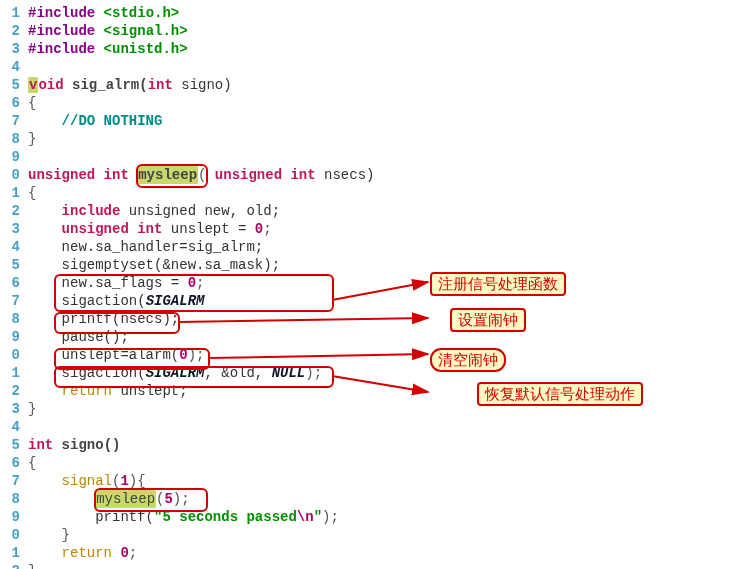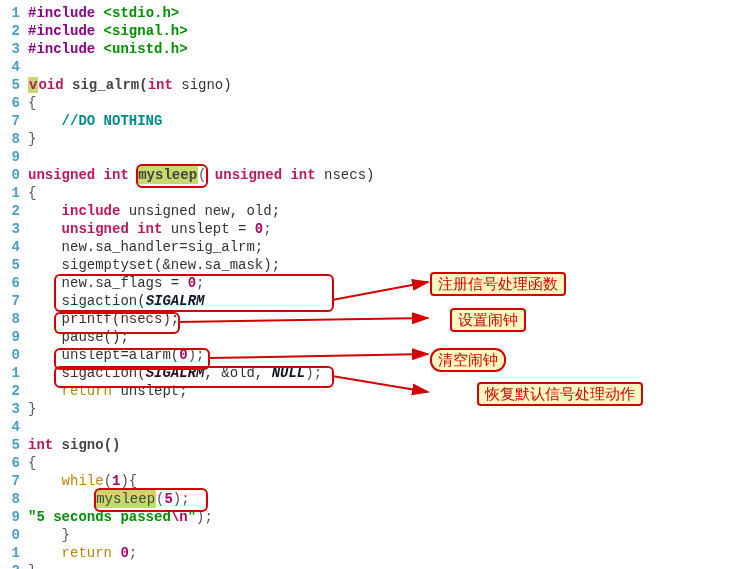--- a/index.html
+++ b/index.html
@@ -95,23 +95,23 @@
 <div class="line"><span class="gutter">7</span><span class="ident">    sigaction(</span><span class="const">SIGALRM</span></div>
 <div class="line"><span class="gutter">8</span><span class="ident">    printf(nsecs);</span></div>
 <div class="line"><span class="gutter">9</span><span class="ident">    pause();</span></div>
 <div class="line"><span class="gutter">0</span><span class="ident">    unslept=alarm(</span><span class="num">0</span><span class="punc">);</span></div>
 <div class="line"><span class="gutter">1</span><span class="ident">    sigaction(</span><span class="const">SIGALRM</span><span class="ident">, &amp;old, </span><span class="const">NULL</span><span class="punc">);</span></div>
 <div class="line"><span class="gutter">2</span><span>    </span><span class="kw-ctrl">return</span><span class="ident"> unslept;</span></div>
 <div class="line"><span class="gutter">3</span><span class="punc">}</span></div>
 <div class="line"><span class="gutter">4</span></div>
 <div class="line"><span class="gutter">5</span><span class="kw-type">int</span><span class="fn-def"> signo()</span></div>
 <div class="line"><span class="gutter">6</span><span class="punc">{</span></div>
-<div class="line"><span class="gutter">7</span><span>    </span><span class="kw-ctrl">while</span><span class="punc">(</span><span class="num">1</span><span class="punc">){</span></div>
+<div class="line"><span class="gutter">7</span><span>    </span><span class="kw-ctrl">signal</span><span class="punc">(</span><span class="num">1</span><span class="punc">){</span></div>
 <div class="line"><span class="gutter">8</span><span>        </span><span class="fn-call yellow-hl">mysleep</span><span class="punc">(</span><span class="num">5</span><span class="punc">);</span></div>
-<div class="line"><span class="gutter">9</span><span class="str">"5 seconds passed</span><span class="esc">\n</span><span class="str">"</span><span class="punc">);</span></div>
+<div class="line"><span class="gutter">9</span><span class="ident">        printf(</span><span class="str">"5 seconds passed</span><span class="esc">\n</span><span class="str">"</span><span class="punc">);</span></div>
 <div class="line"><span class="gutter">0</span><span class="punc">    }</span></div>
 <div class="line"><span class="gutter">1</span><span>    </span><span class="kw-ctrl">return</span><span> </span><span class="num">0</span><span class="punc">;</span></div>
 <div class="line"><span class="gutter">2</span><span class="punc">}</span></div>
 
 </div>
 
 <div class="redbox" style="left:136px; top:164px; width:68px; height:20px;"></div>
 <div class="redbox" style="left:54px; top:274px; width:276px; height:34px;"></div>
 <div class="redbox" style="left:54px; top:312px; width:122px; height:18px;"></div>
 <div class="redbox" style="left:54px; top:348px; width:152px; height:18px;"></div>

